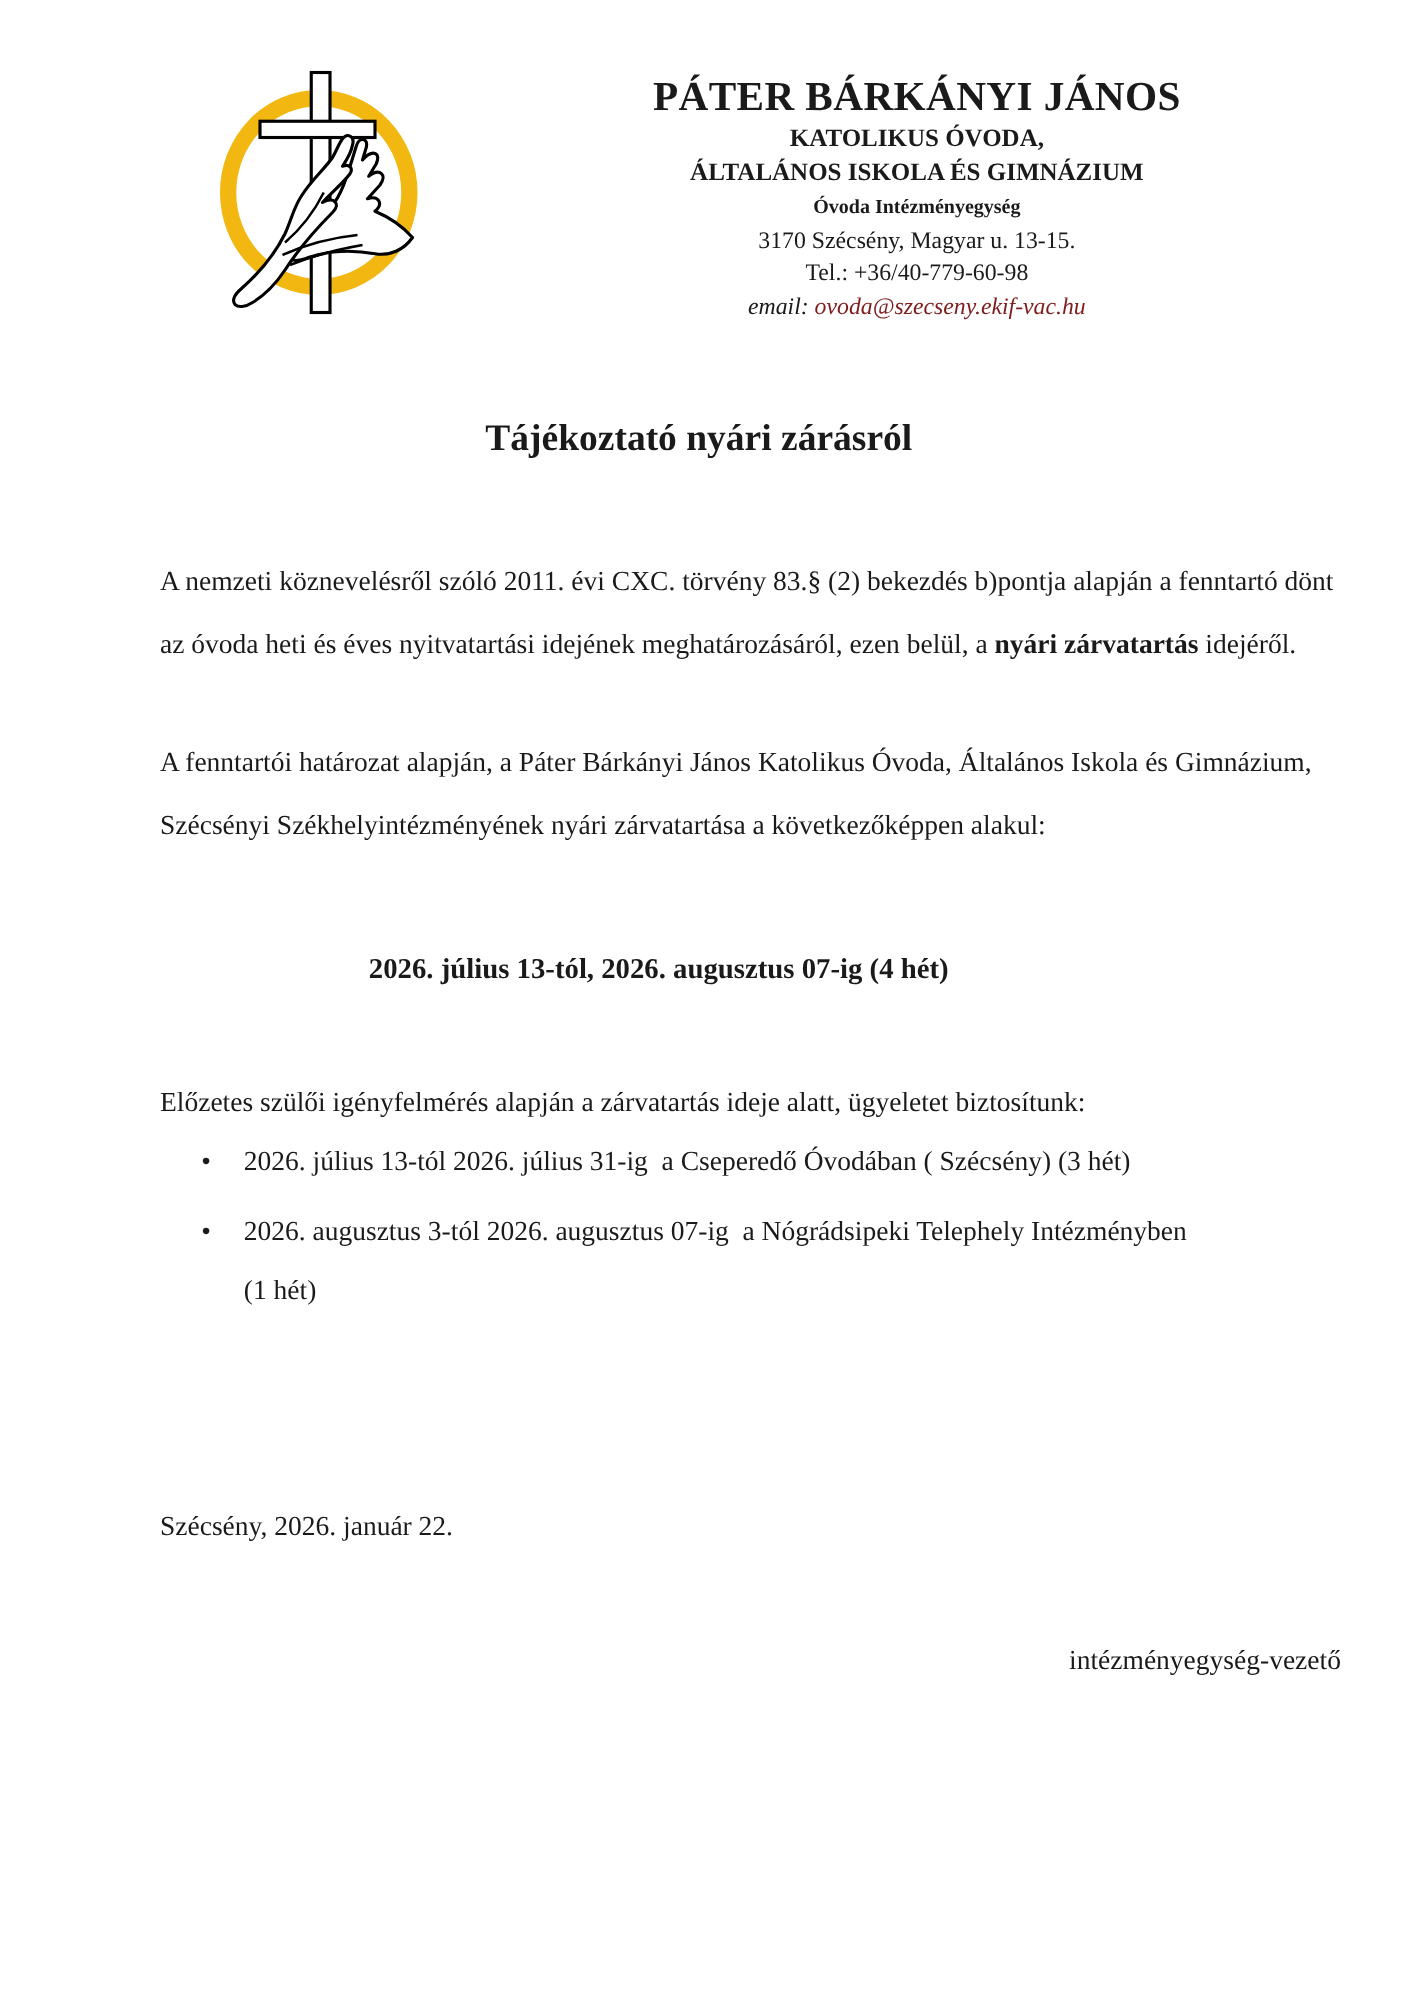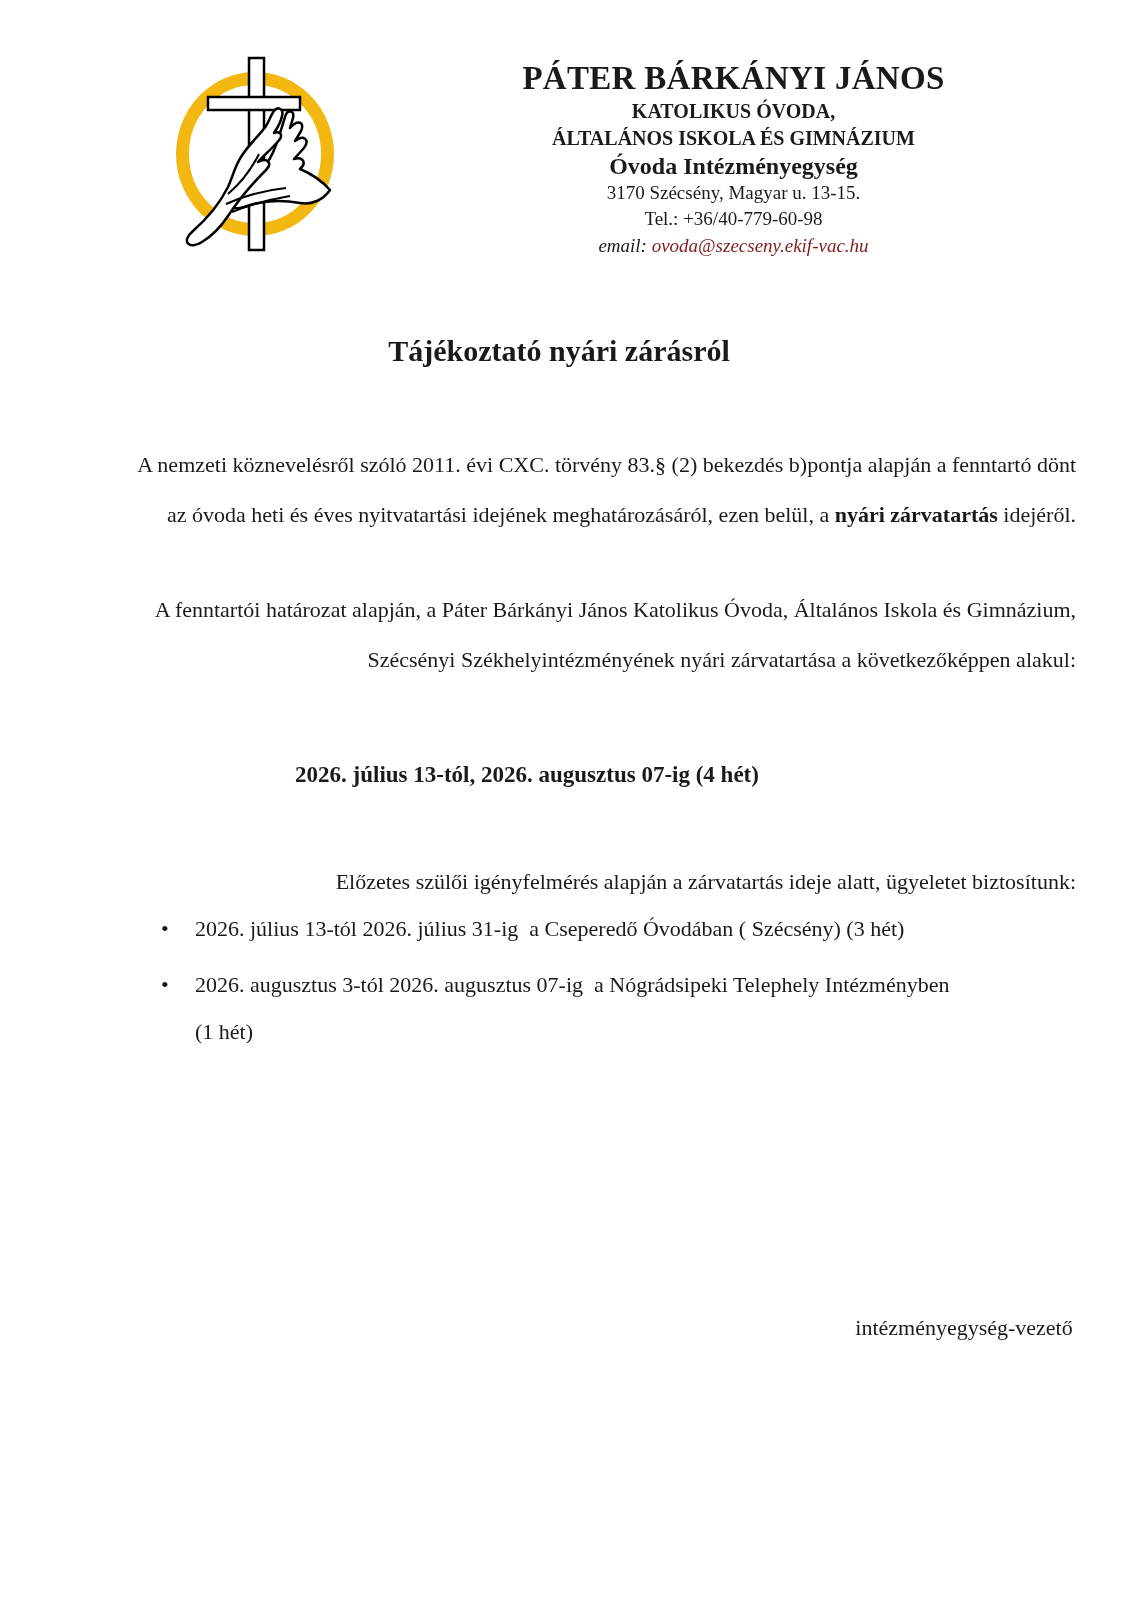--- a/index.html
+++ b/index.html
@@ -20,37 +20,37 @@
     top: 54px; left: 130px;
     width: 180px; height: 200px;
   }
   .header-text {
     position: absolute;
     top: 58px; left: 355px; width: 685px;
     text-align: center;
   }
   .org-name   { font-size: 33px; font-weight: bold; line-height: 40px; letter-spacing: 0.3px; }
   .org-type   { font-size: 20px; font-weight: bold; line-height: 27px; }
-  .unit       { font-size: 24px; font-weight: bold; line-height: 28px; }
+  .unit       { font-size: 16px; font-weight: bold; line-height: 28px; }
   .addr, .phone { font-size: 19px; line-height: 26px; }
   .email-line { font-size: 19px; font-style: italic; line-height: 27px; }
   .email-link { color: #7f1d1d; cursor: pointer; }
 
   
   .doc-title {
     position: absolute;
     top: 334px; left: 0; width: 1046px;
     text-align: center;
     font-size: 30px; font-weight: bold;
   }
   .para {
     position: absolute;
     left: 92px; width: 948px;
     font-size: 22px; line-height: 50px;
-    text-align: right;
+    text-align: left;
   }
   .p1 { top: 440px; }
   .p2 { top: 585px; }
   .bold-inline { font-weight: bold; }
 
   .closure-period {
     position: absolute;
     top: 762px; left: 0; width: 982px;
     text-align: center;
     font-size: 23px; font-weight: bold;
@@ -148,18 +148,19 @@
       <span class="bullet-mark">•</span>
       <span class="bullet-text">2026. július 13-tól 2026. július 31-ig  a Cseperedő Óvodában ( Szécsény) (3 hét)</span>
     </li>
     <li>
       <span class="bullet-mark">•</span>
       <span class="bullet-text">2026. augusztus 3-tól 2026. augusztus 07-ig  a Nógrádsipeki Telephely Intézményben
 (1 hét)</span>
     </li>
   </ul>
 
+  <div class="date-line">Szécsény, 2026. január 22.</div>
 
   <div class="signature">
     <div>intézményegység-vezető</div>
   </div>
 
 </div>
 
 </body></html>

